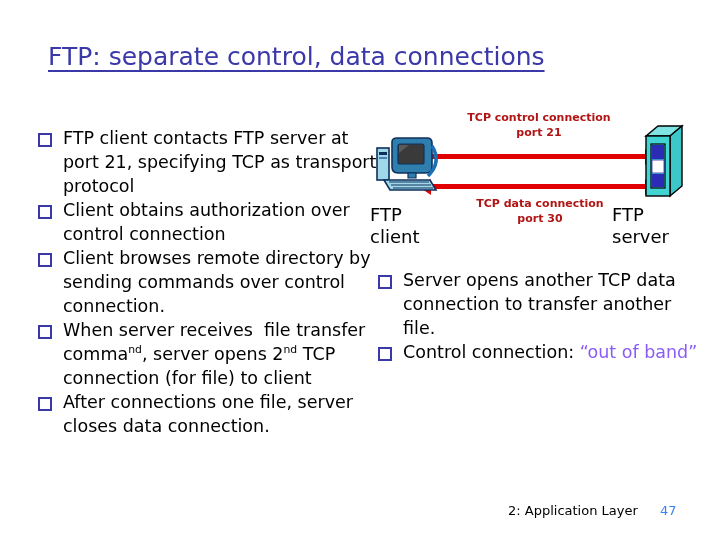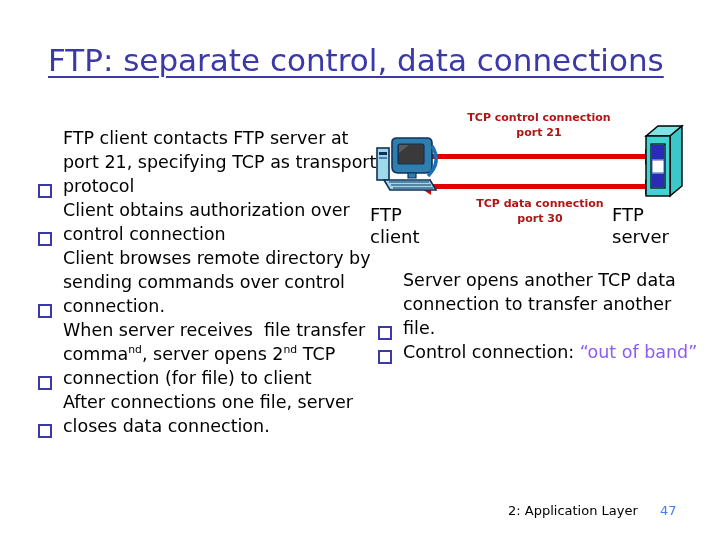--- a/index.html
+++ b/index.html
@@ -15,21 +15,21 @@
     font-family: "DejaVu Sans", sans-serif;
     color: #000000;
   }
 
   
   #slide-title {
     position: absolute;
     left: 48px;
     top: 42px;
     width: 624px;
-    font-size: 31px;
+    font-size: 25px;
     font-weight: 400;
     letter-spacing: 0px;
     color: #3b38a8;
     text-decoration: underline;
     text-underline-offset: 5px;
     text-decoration-thickness: 2px;
     white-space: nowrap;
   }
 
   
@@ -42,21 +42,21 @@
   #right-col {
     position: absolute;
     left: 378px;
     top: 268px;
     width: 330px;
   }
 
   
   .bullet-item {
     display: flex;
-    align-items: flex-end;
+    align-items: flex-start;
     margin-bottom: 0px;
   }
   .bullet-marker {
     flex: 0 0 auto;
     width: 10px;
     height: 10px;
     border: 2px solid #3b38a8;
     background: #ffffff;
     margin-top: 7px;
     margin-right: 11px;

